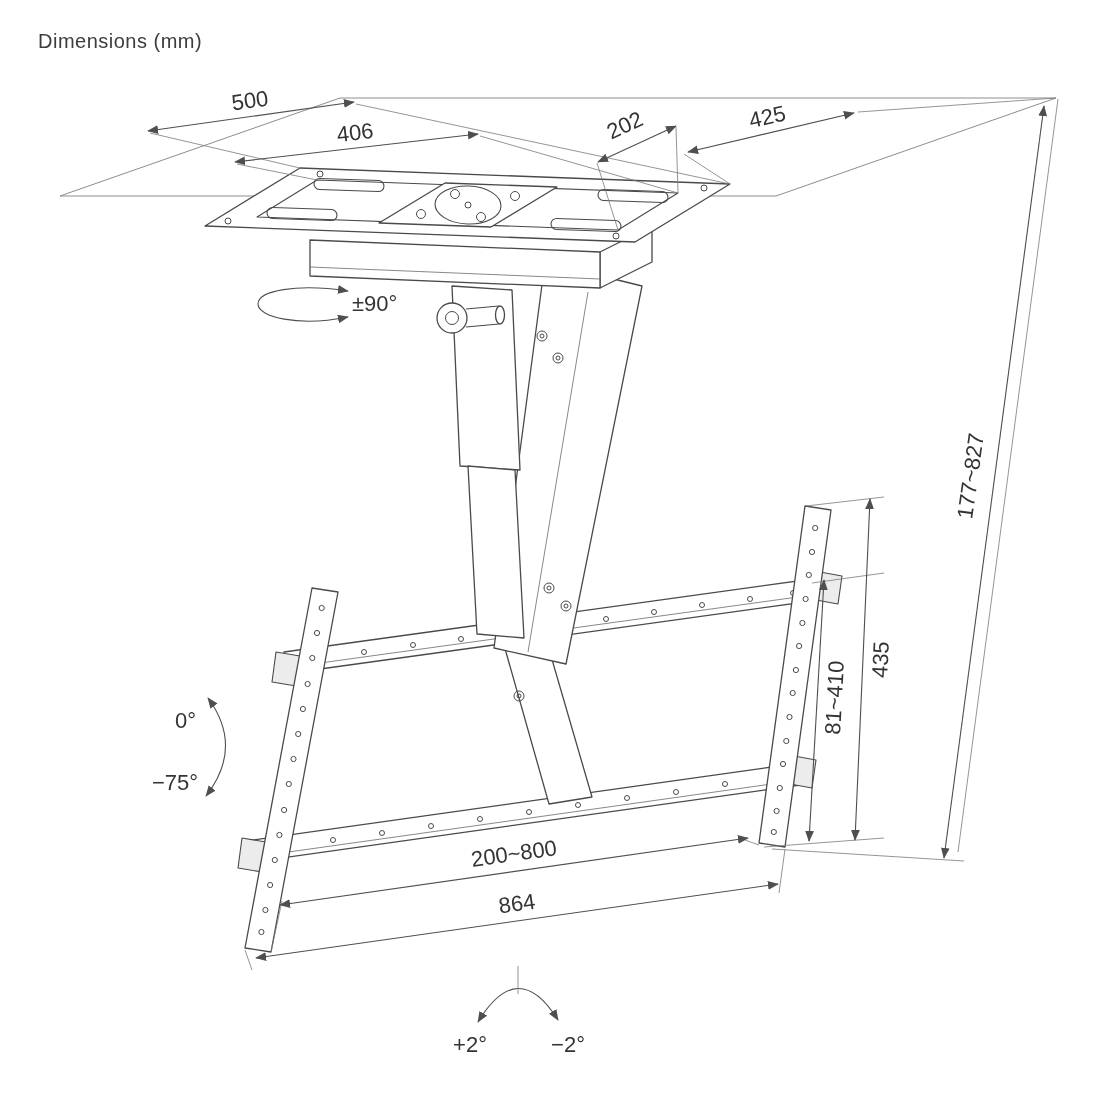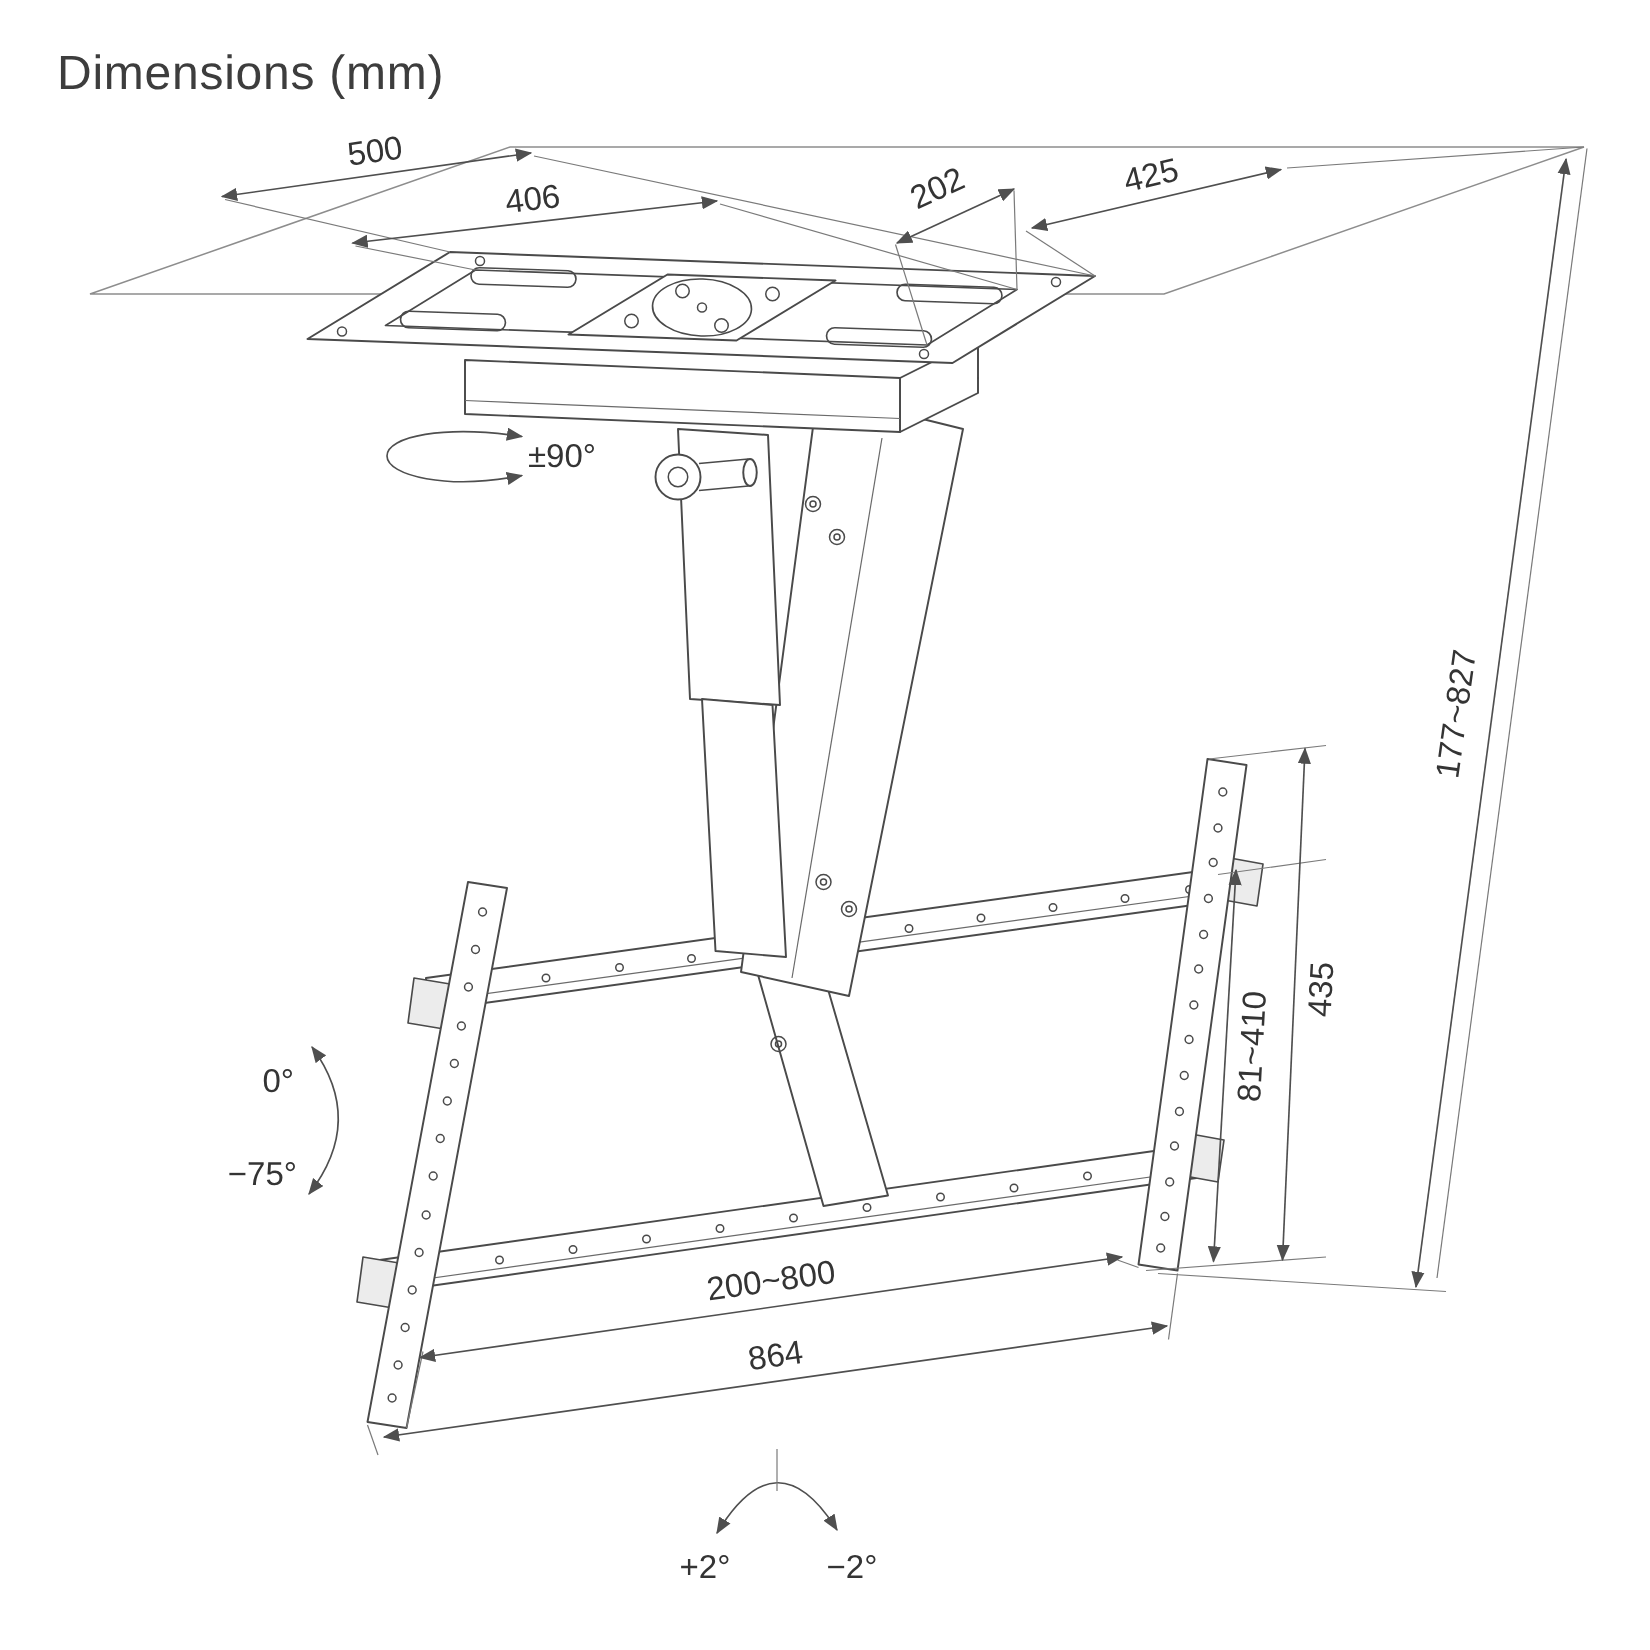--- a/index.html
+++ b/index.html
@@ -1,18 +1,18 @@
 <!DOCTYPE html>
 <html><head>
 <meta charset="utf-8">
 <style>
   html,body { margin:0; padding:0; background:#ffffff; }
   .stage { position:relative; width:1100px; height:1100px; background:#fff; overflow:hidden;
            font-family:"Liberation Sans", sans-serif; }
-  .title { position:absolute; left:38px; top:30px; font-size:32px; color:#3d3d3d; letter-spacing:0.5px; }
+  .title { position:absolute; left:38px; top:30px; font-size:20px; color:#3d3d3d; letter-spacing:0.5px; }
   svg { position:absolute; left:0; top:0; }
   .part  { fill:#ffffff; stroke:#4a4a4a; stroke-width:1.3; stroke-linejoin:round; }
   .tab   { fill:#ececec; stroke:#4a4a4a; stroke-width:1.1; stroke-linejoin:round; }
   .pline { fill:none; stroke:#4a4a4a; stroke-width:1.1; stroke-linejoin:round; }
   .lnt   { stroke:#6a6a6a; stroke-width:0.8; fill:none; }
   .hole  { fill:none; stroke:#4a4a4a; stroke-width:1; }
   .thin  { fill:none; stroke:#8d8d8d; stroke-width:1; }
   .ext   { stroke:#7a7a7a; stroke-width:0.8; fill:none; }
   .dim   { stroke:#4f4f4f; stroke-width:1.1; fill:none; }
   .dimtxt{ font-family:"Liberation Sans",sans-serif; font-size:22px; fill:#343434; }

